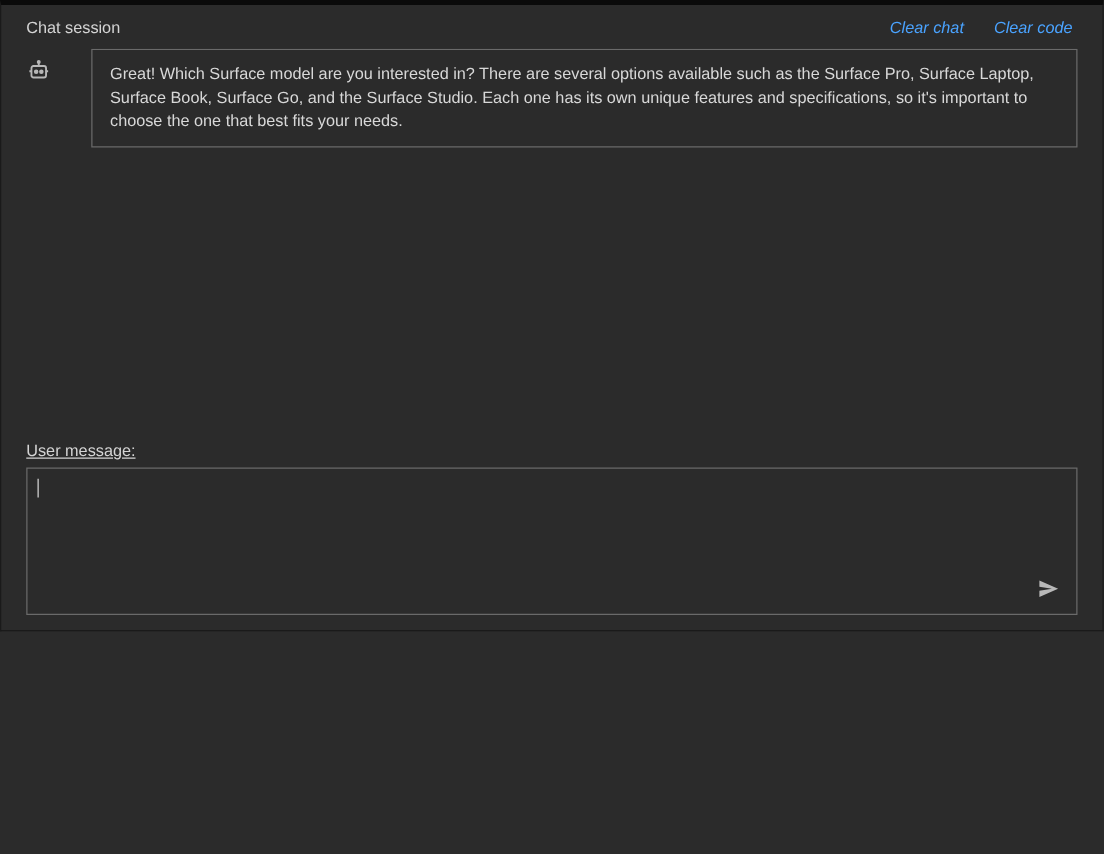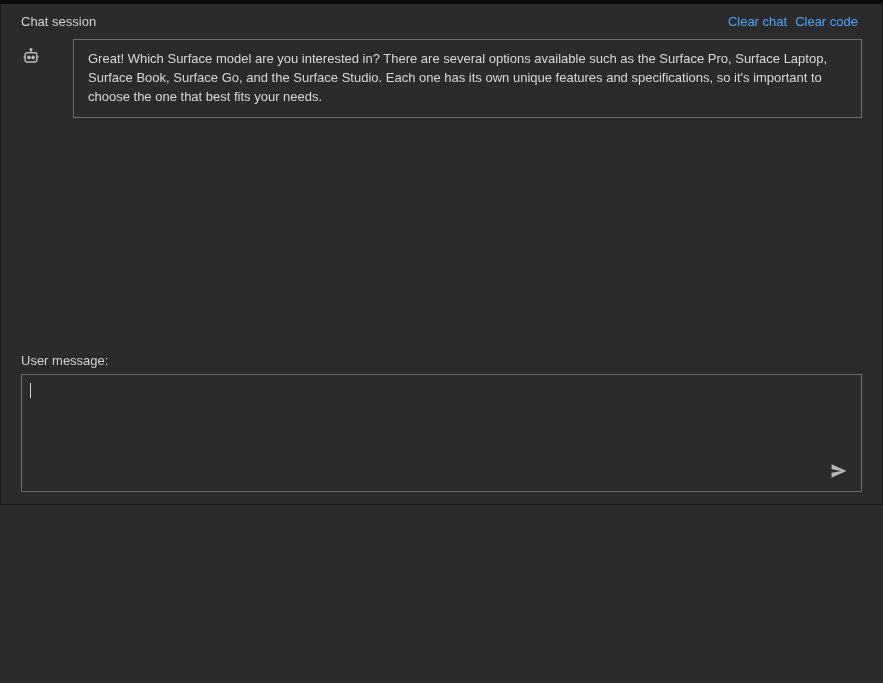--- a/index.html
+++ b/index.html
@@ -30,21 +30,22 @@
       align-items: center;
       justify-content: space-between;
       padding: 10px 24px 10px 20px;
     }
     .header-title {
       color: #d4d4d4;
       font-size: 13px;
     }
     .header-links {
       display: flex;
-      gap: 8px;
+      gap: 24px;
+      font-style: italic;
     }
     .header-link {
       color: #4aa3ff;
       font-size: 13px;
       cursor: pointer;
     }
     .chat-area {
       flex: 1;
       padding: 0 20px 10px 20px;
       display: flex;
@@ -84,20 +85,21 @@
       font-size: 13px;
       line-height: 1.45;
       flex: 1;
       margin-left: 18px;
     }
     .bot-icon {
       margin-top: 8px;
     }
     .input-area {
       padding: 0 20px 12px 20px;
+      text-decoration: underline;
     }
     .input-label {
       color: #d4d4d4;
       font-size: 13px;
       margin-bottom: 6px;
       display: block;
     }
     .input-wrapper {
       position: relative;
       border: 1px solid #6a6a6a;

